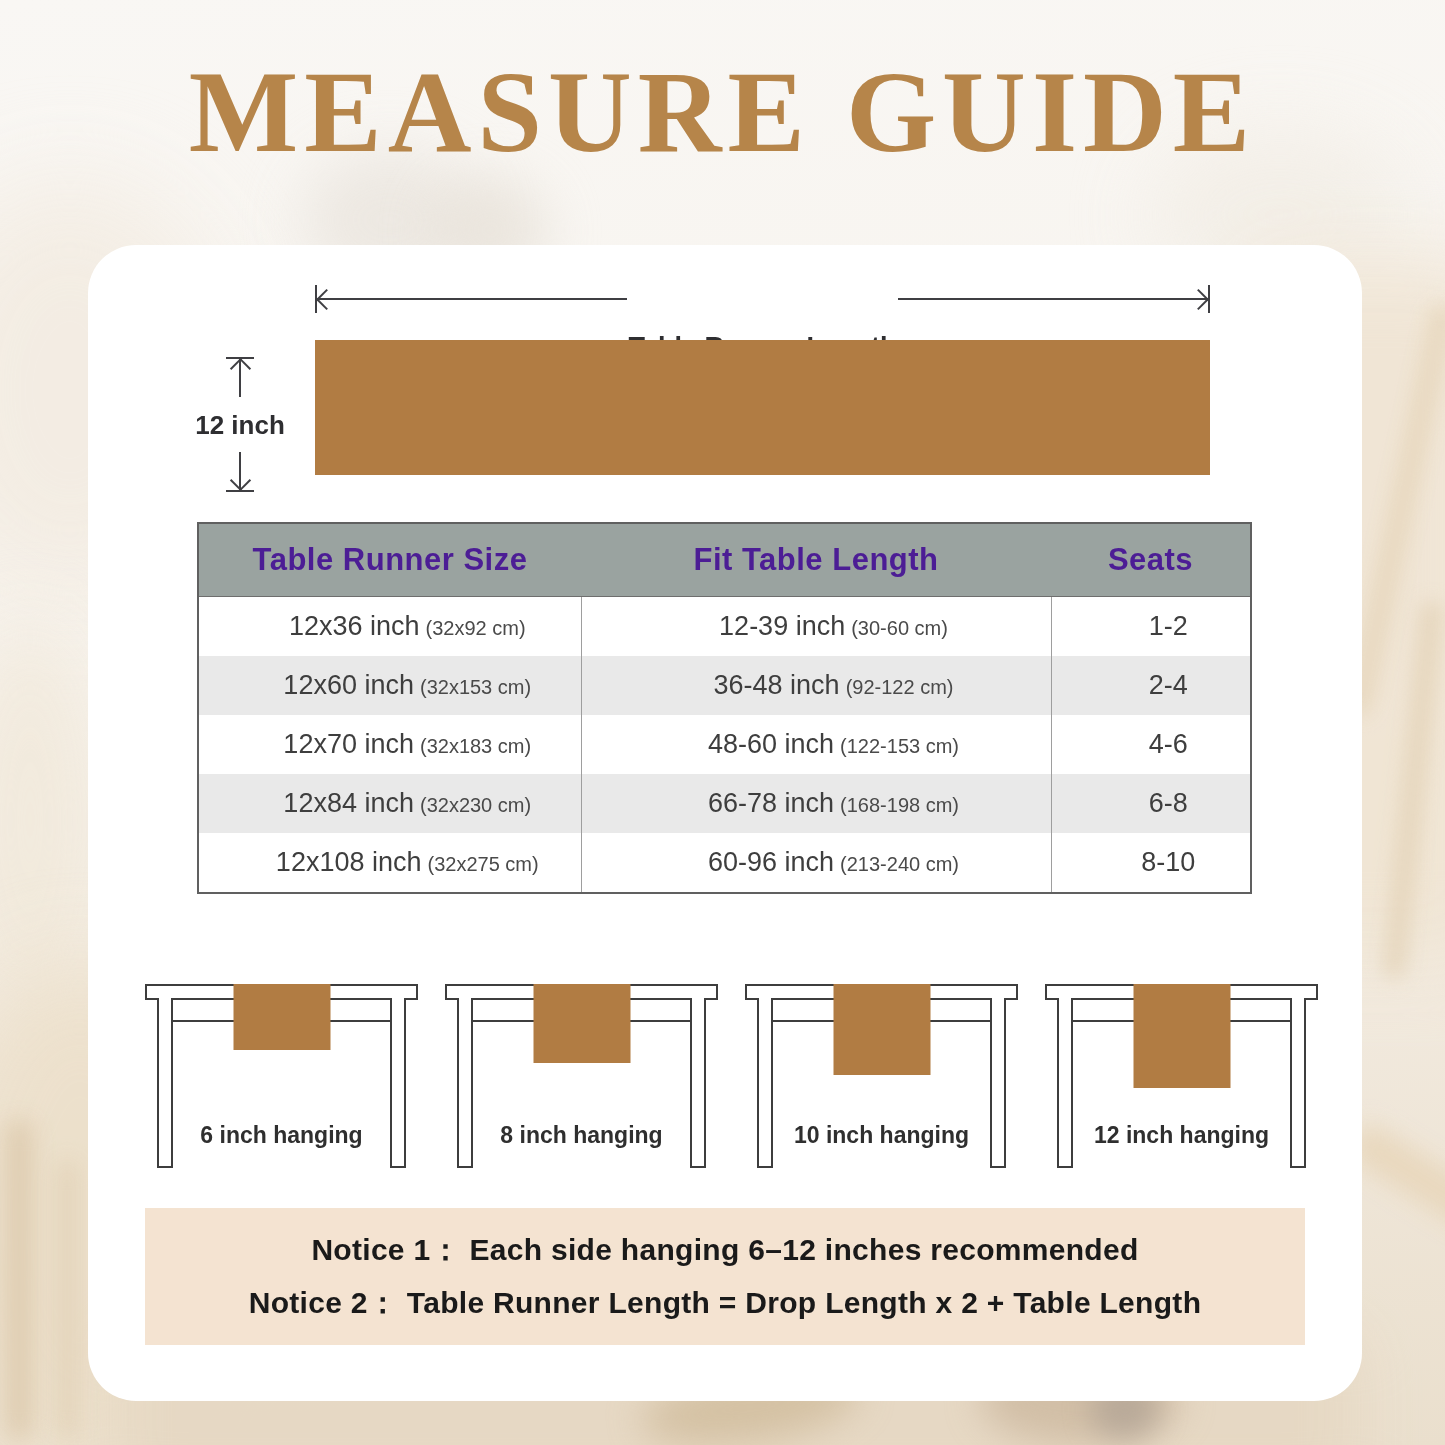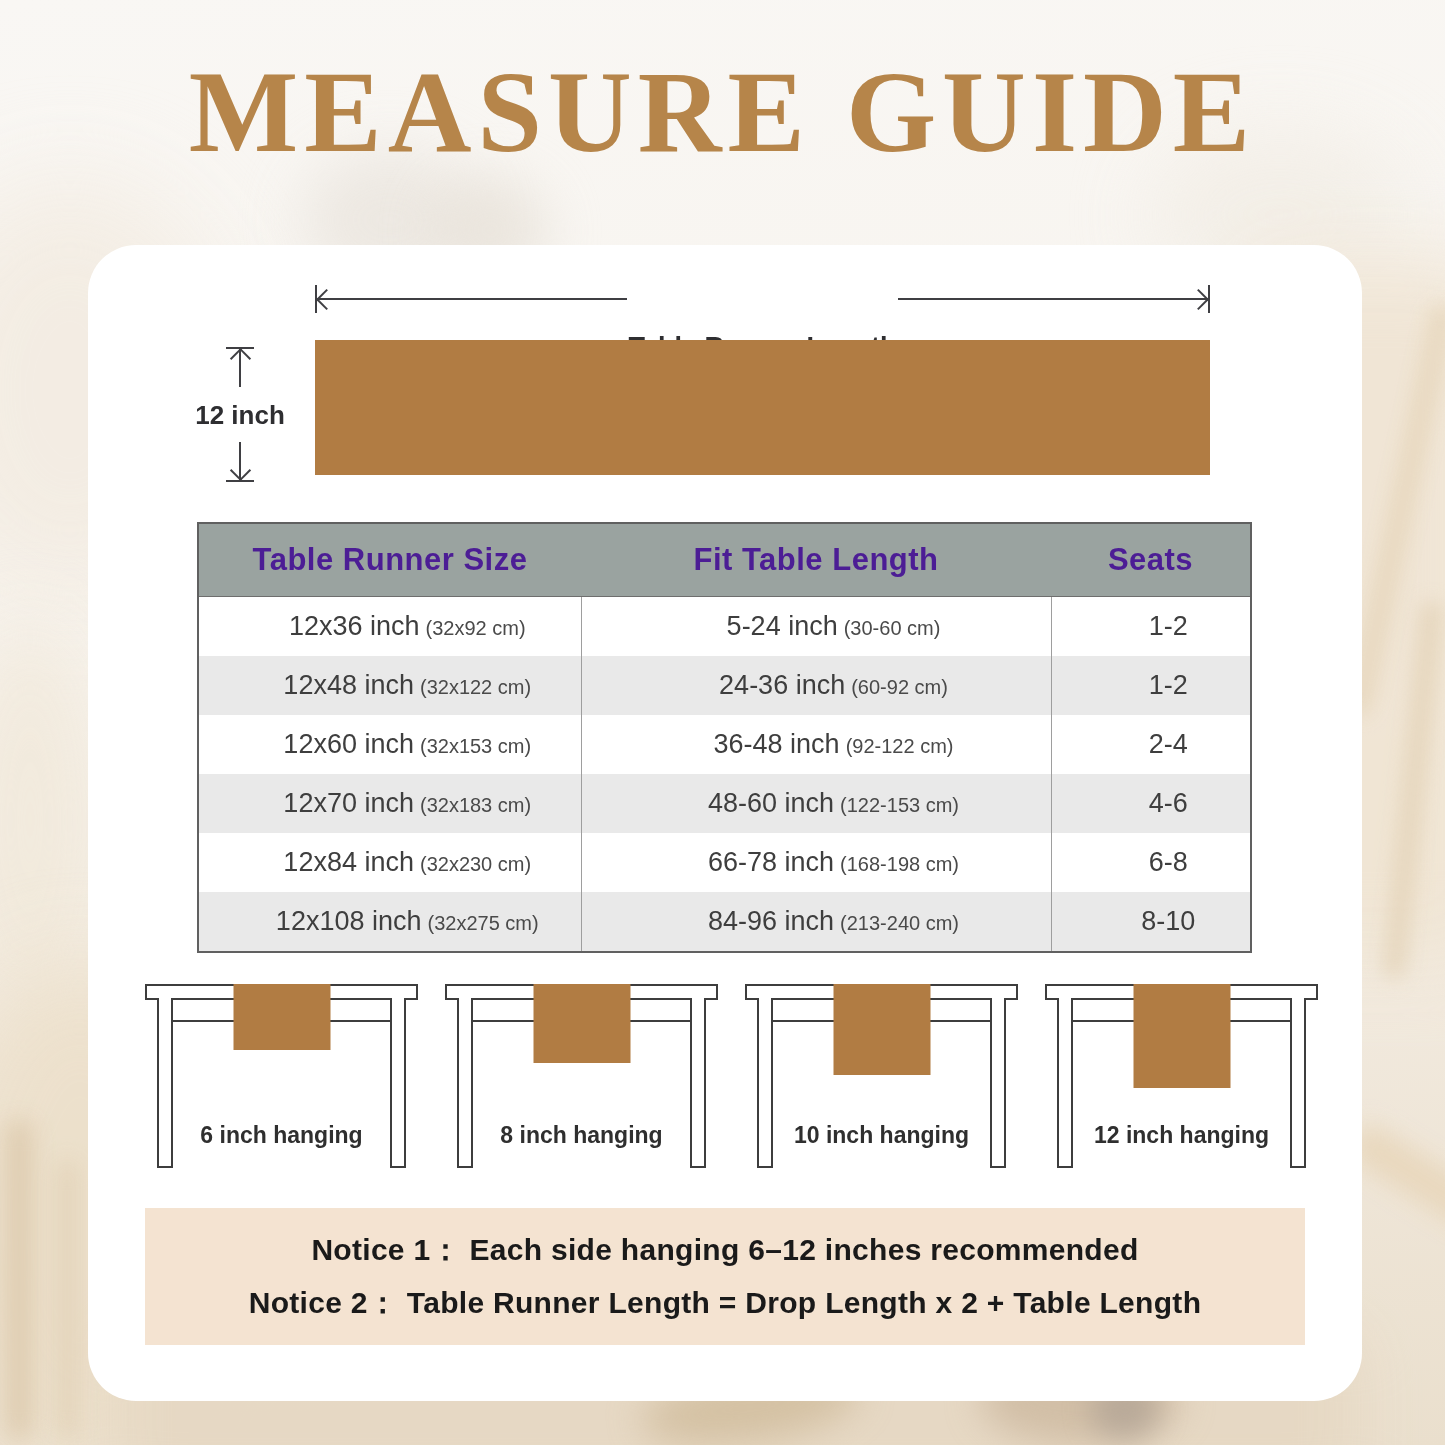--- a/index.html
+++ b/index.html
@@ -48,21 +48,21 @@
   .h-dim .s-right{right:2px;width:310px;}
   .chev{position:absolute;width:13px;height:13px;border-left:2px solid #3f3f43;border-bottom:2px solid #3f3f43;}
   .h-dim .c-left{left:4px;top:11px;transform:rotate(45deg);}
   .h-dim .c-right{right:4px;top:11px;transform:rotate(225deg);}
   .h-dim .dim-label{
     position:absolute;left:0;right:0;top:3px;text-align:center;
     font-weight:700;font-size:27px;color:#2e2e31;margin-top:48px;
   }
 
   
-  .v-dim{position:absolute;left:106px;top:102px;width:92px;height:135px;}
+  .v-dim{position:absolute;left:106px;top:112px;width:92px;height:135px;}
   .v-dim .tick{position:absolute;left:50%;transform:translateX(-50%);width:28px;height:2px;background:#3f3f43;}
   .v-dim .t-top{top:0;}
   .v-dim .t-bottom{bottom:0;}
   .v-dim .shaft{position:absolute;left:50%;margin-left:-1px;width:2px;background:#3f3f43;}
   .v-dim .vs-top{top:2px;height:38px;}
   .v-dim .vs-bottom{bottom:2px;height:38px;}
   .v-dim .c-up{left:50%;margin-left:-7px;top:4px;transform:rotate(135deg);}
   .v-dim .c-down{left:50%;margin-left:-7px;bottom:4px;transform:rotate(-45deg);}
   .v-dim .dim-label{
     position:absolute;left:-10px;right:-10px;top:50%;transform:translateY(-50%);
@@ -177,46 +177,41 @@
     <thead>
       <tr>
         <th>Table Runner Size</th>
         <th>Fit Table Length</th>
         <th>Seats</th>
       </tr>
     </thead>
     <tbody>
       <tr>
         <td><span>12x36 inch</span><span class="cm">(32x92 cm)</span></td>
-        <td><span>5-24 inch</span><span class="cm">(30-60 cm)</span></td>
-        <td>1-2</td>
-      </tr>
-      <tr>
-        <td><span>12x48 inch</span><span class="cm">(32x122 cm)</span></td>
-        <td><span>24-36 inch</span><span class="cm">(60-92 cm)</span></td>
+        <td><span>12-39 inch</span><span class="cm">(30-60 cm)</span></td>
         <td>1-2</td>
       </tr>
       <tr>
         <td><span>12x60 inch</span><span class="cm">(32x153 cm)</span></td>
         <td><span>36-48 inch</span><span class="cm">(92-122 cm)</span></td>
         <td>2-4</td>
       </tr>
       <tr>
         <td><span>12x70 inch</span><span class="cm">(32x183 cm)</span></td>
         <td><span>48-60 inch</span><span class="cm">(122-153 cm)</span></td>
         <td>4-6</td>
       </tr>
       <tr>
         <td><span>12x84 inch</span><span class="cm">(32x230 cm)</span></td>
         <td><span>66-78 inch</span><span class="cm">(168-198 cm)</span></td>
         <td>6-8</td>
       </tr>
       <tr>
         <td><span>12x108 inch</span><span class="cm">(32x275 cm)</span></td>
-        <td><span>84-96 inch</span><span class="cm">(213-240 cm)</span></td>
+        <td><span>60-96 inch</span><span class="cm">(213-240 cm)</span></td>
         <td>8-10</td>
       </tr>
     </tbody>
   </table>
 
   <div class="examples">
     <div class="example hang-6">
       <div class="tabletop"></div>
       <div class="leg l"></div>
       <div class="leg r"></div>

